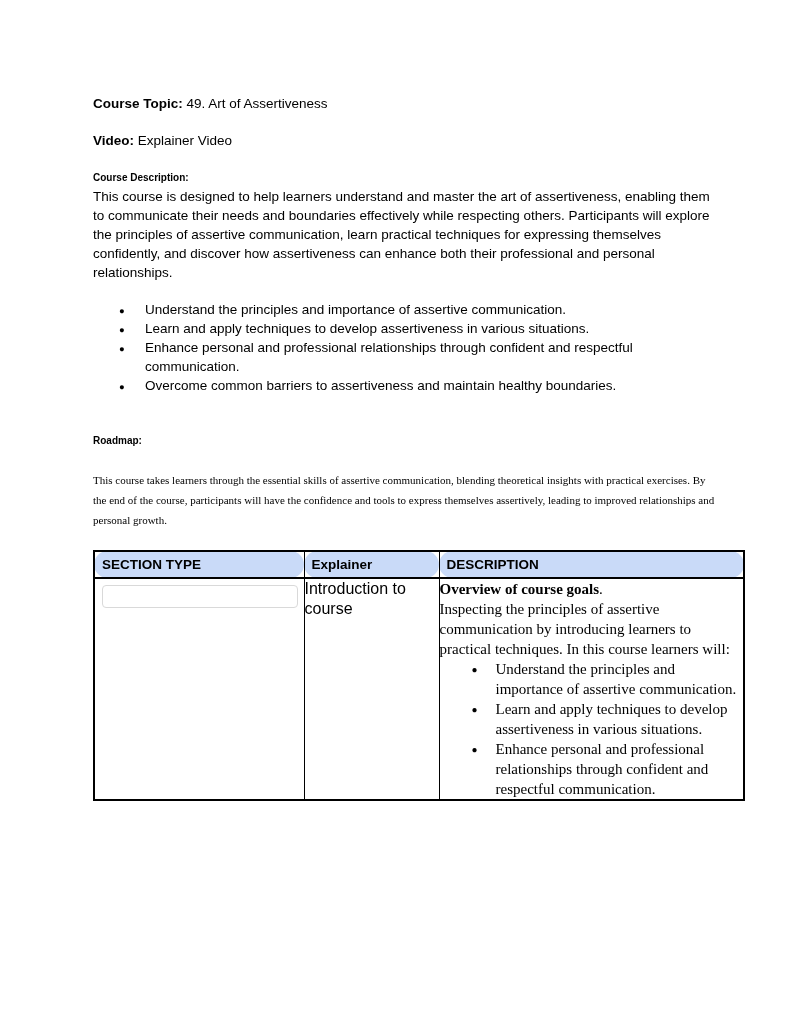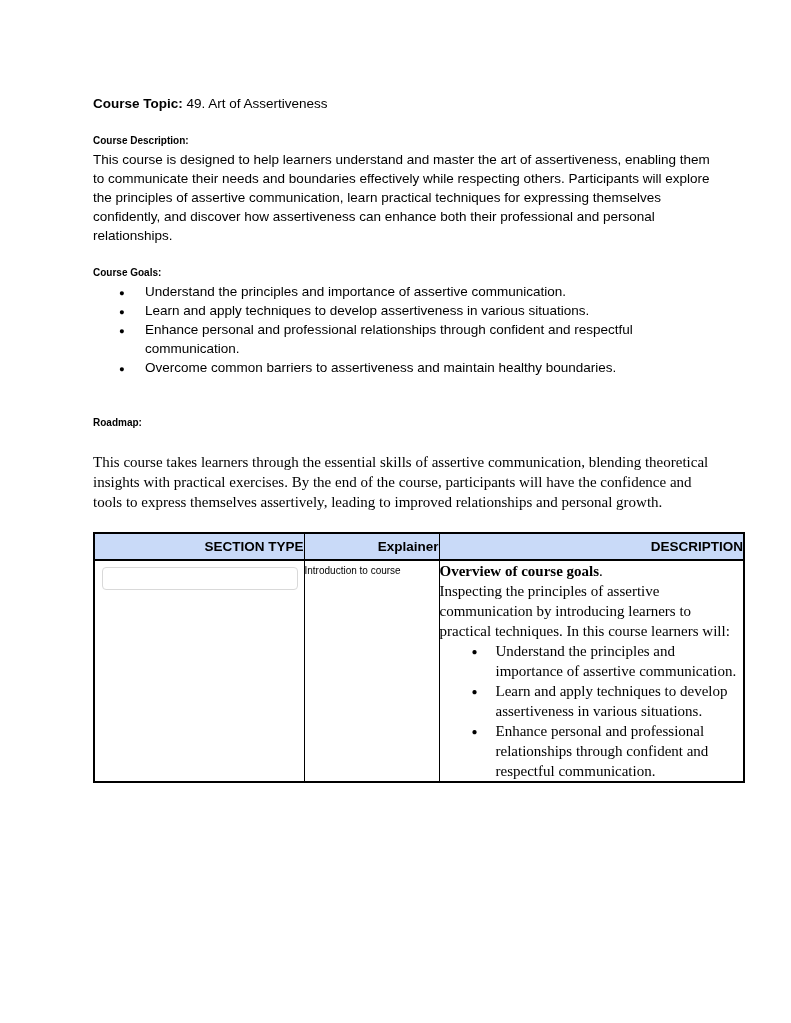--- a/index.html
+++ b/index.html
@@ -1,21 +1,21 @@
 <!DOCTYPE html>
 <html style="--header-bg: #c9daf8; --table-border: #000000; --input-border: #d9d9d9; --text: #000000;"><head>
 <meta charset="utf-8">
 <style>
   :root {
     --header-bg: #c9daf8;
     --table-border: #000000;
     --input-border: #d9d9d9;
     --text: #000000;
   }
-  * { box-sizing: border-box; margin: 0; padding: 0; }
+  * { box-sizing: border-box; margin: 0; padding: 0; border-radius: 29px; }
   html, body { background: #ffffff; }
   body {
     width: 791px;
     height: 1023px;
     overflow: hidden;
     color: var(--text, #000);
     font-family: "Liberation Sans", sans-serif;
   }
   .page {
     width: 791px;
@@ -44,39 +44,39 @@
     top: 1px;
     font-size: 9.5px;
     line-height: 19px;
   }
   .roadmap-heading { margin-top: 36px; }
   
   .serif-para {
     margin-top: 20px;
     width: 628px;
     font-family: "Liberation Serif", serif;
-    font-size: 15px;
+    font-size: 11px;
     line-height: 20px;
   }
   
   table.roadmap-table {
     margin-top: 20px;
     border-collapse: collapse;
     width: 650px;
     table-layout: fixed;
     border: 2px solid var(--table-border, #000);
   }
   table.roadmap-table col.c1 { width: 210px; }
   table.roadmap-table col.c2 { width: 135px; }
   table.roadmap-table col.c3 { width: 305px; }
   table.roadmap-table th {
     background: var(--header-bg, #c9daf8);
     border: 1px solid var(--table-border, #000);
     border-bottom-width: 2px;
-    text-align: right;
+    text-align: left;
     font-size: 13.5px;
     font-weight: bold;
     height: 27px;
     padding: 0 0 0 7px;
     font-family: "Liberation Sans", sans-serif;
   }
   table.roadmap-table td {
     border: 1px solid var(--table-border, #000);
     vertical-align: top;
     padding: 0;
@@ -87,21 +87,21 @@
     width: 196px;
     height: 23px;
     background: #ffffff;
     border: 1px solid var(--input-border, #d9d9d9);
     border-radius: 4px;
     outline: none;
     font-size: 13.5px;
     padding: 0 6px;
     font-family: "Liberation Sans", sans-serif;
   }
-  td.subtopic-cell { padding: 6px 6px 0 7px; font-size: 10px; line-height: 20px; }
+  td.subtopic-cell { padding: 6px 6px 0 7px; font-size: 16px; line-height: 20px; }
   td.description-cell {
     padding: 5px 6px 5px 8px;
     font-family: "Liberation Serif", serif;
     font-size: 15px;
     line-height: 20px;
   }
   ul.desc-list { list-style: none; }
   ul.desc-list li {
     position: relative;
     padding-left: 56px;
@@ -116,29 +116,29 @@
     line-height: 20px;
   }
 </style>
 </head>
 <body>
 
 <div class="page">
 
   <p class="sans meta-line"><b>Course Topic:</b> <span>49. Art of Assertiveness</span></p>
 
+  <p class="sans meta-line"><b>Video:</b> <span>Explainer Video</span></p>
 
 
   <div class="desc-block">
     <div class="section-heading sans">Course Description:</div>
     <p class="sans">This course is designed to help learners understand and master the art of assertiveness, enabling them to communicate their needs and boundaries effectively while respecting others. Participants will explore the principles of assertive communication, learn practical techniques for expressing themselves confidently, and discover how assertiveness can enhance both their professional and personal relationships.</p>
   </div>
 
   <div class="goals-block">
-    <div class="section-heading sans">Course Goals:</div>
     <ul class="goals-list">
       <li>Understand the principles and importance of assertive communication.</li>
       <li>Learn and apply techniques to develop assertiveness in various situations.</li>
       <li>Enhance personal and professional relationships through confident and respectful communication.</li>
       <li>Overcome common barriers to assertiveness and maintain healthy boundaries.</li>
     </ul>
   </div>
 
   <div class="section-heading sans roadmap-heading">Roadmap:</div>
 

